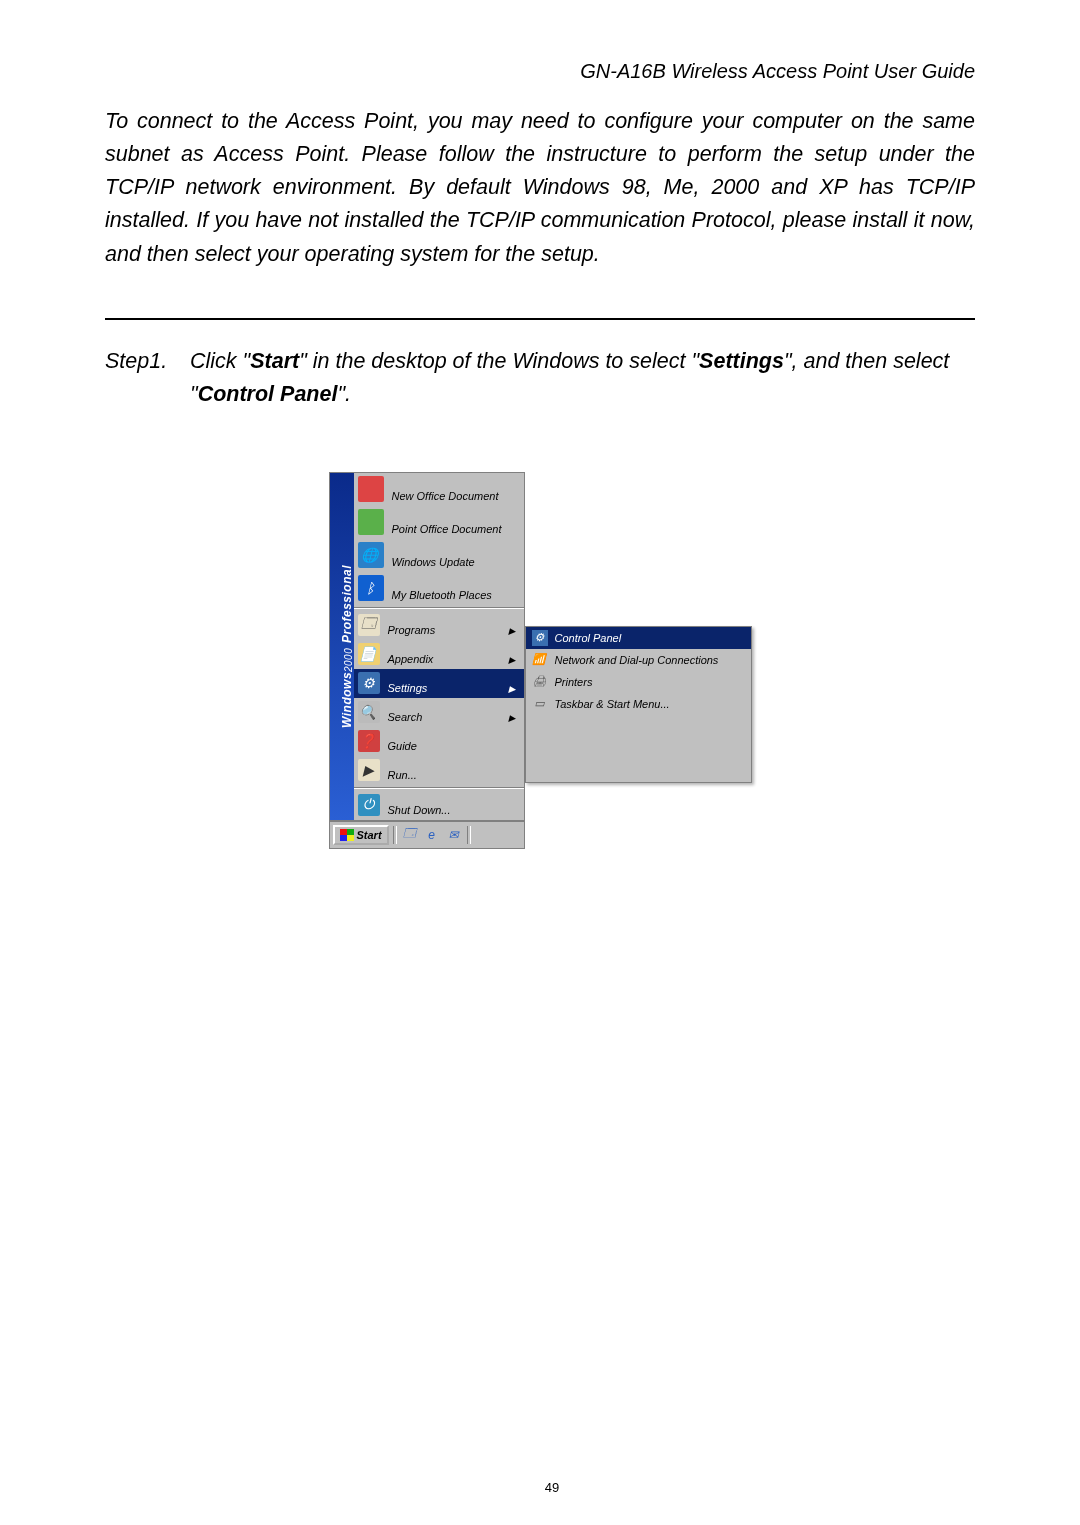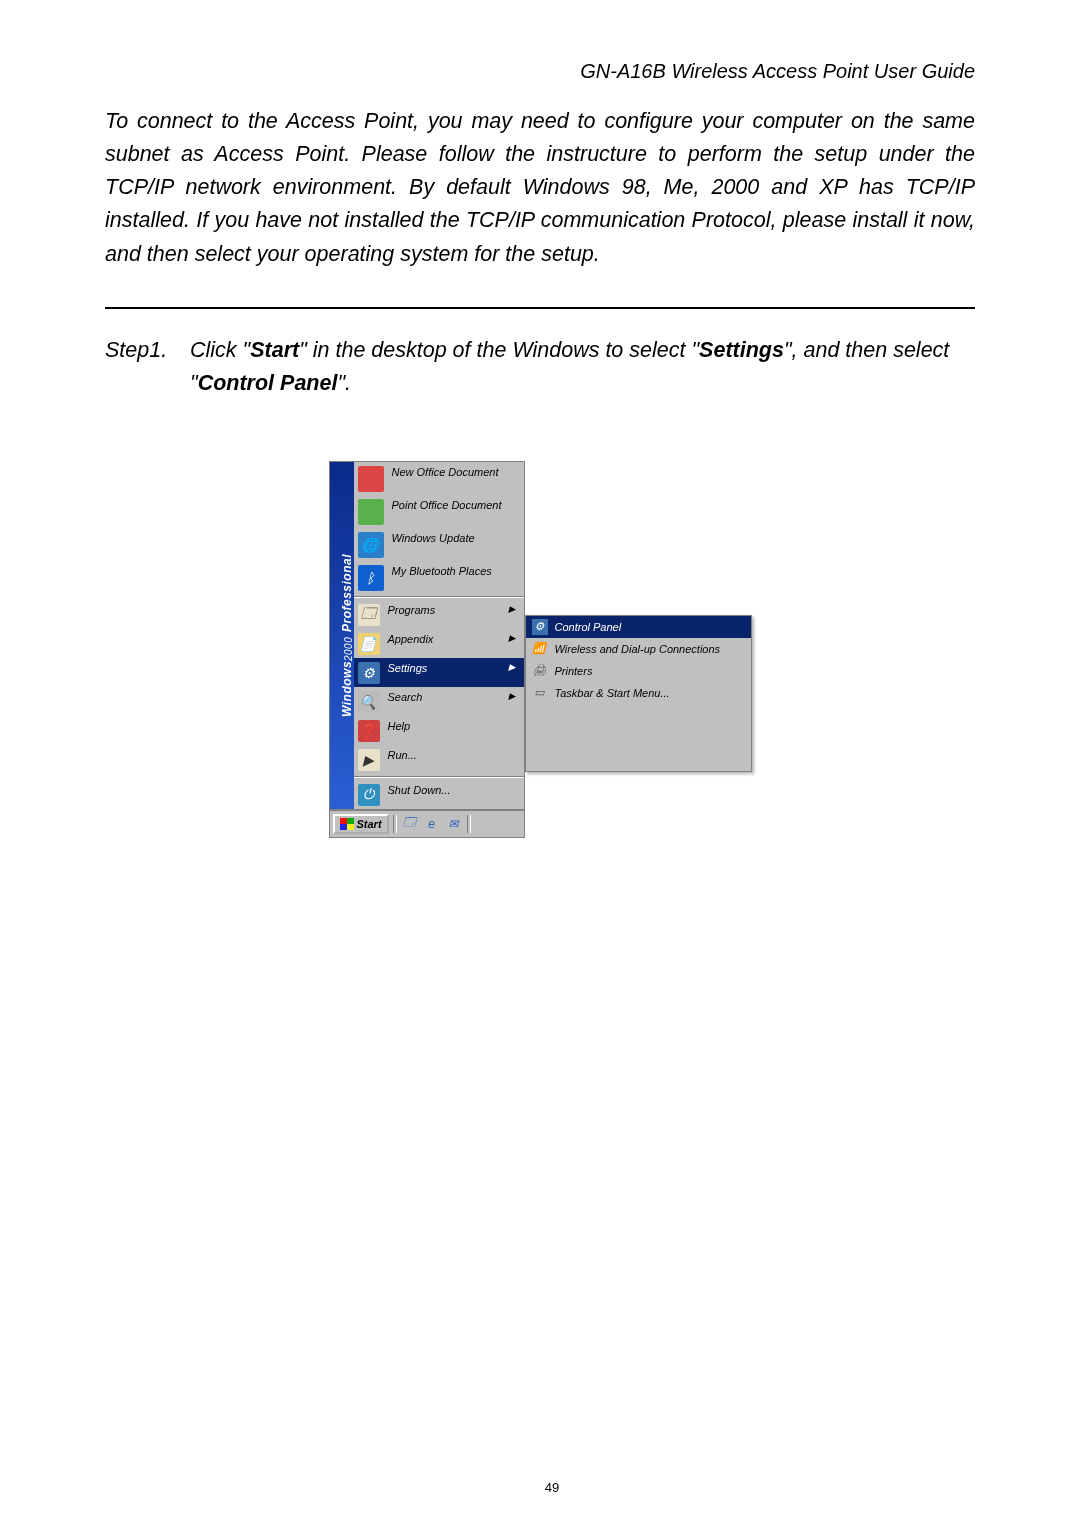--- a/index.html
+++ b/index.html
@@ -25,21 +25,21 @@
   .title {
     font-size: 40px;
     font-weight: bold;
     text-align: center;
     margin: 0 0 30px 0;
   }
   .paragraph {
     font-size: 21.5px;
     line-height: 1.55;
     text-align: justify;
-    margin-bottom: 36px;
+    margin-bottom: 47px;
   }
   .section-title {
     font-size: 29px;
     font-weight: bold;
     margin-bottom: 8px;
   }
   .section-rule {
     border: none;
     border-top: 2px solid #000;
     margin: 0 0 25px 0;
@@ -94,21 +94,21 @@
     font-weight: normal;
     font-size: 10px;
   }
   .sm-items {
     width: 170px;
     display: flex;
     flex-direction: column;
   }
   .sm-item {
     display: flex;
-    align-items: flex-start;
+    align-items: flex-end;
     gap: 8px;
     padding: 4px 8px 4px 4px;
     height: 29px;
     box-sizing: border-box;
     position: relative;
     color:#000;
   }
   .sm-item.large {
     height: 33px;
   }
@@ -288,21 +288,21 @@
               <span>Settings</span>
               <span class="sm-arrow">▶</span>
             </div>
             <div class="sm-item">
               <span class="sm-icon" style="background:#bbb;color:#333;">🔍</span>
               <span>Search</span>
               <span class="sm-arrow">▶</span>
             </div>
             <div class="sm-item">
               <span class="sm-icon" style="background:#d04040;">❓</span>
-              <span>Help</span>
+              <span>Guide</span>
             </div>
             <div class="sm-item">
               <span class="sm-icon" style="background:#e8e0c8;color:#333;">▶</span>
               <span>Run...</span>
             </div>
             <div class="sm-divider"></div>
             <div class="sm-item">
               <span class="sm-icon" style="background:#3090c0;">⏻</span>
               <span>Shut Down...</span>
             </div>
@@ -322,21 +322,21 @@
         </div>
       </div>
 
       <div class="submenu">
         <div class="sub-item highlight">
           <span class="sub-icon" style="background:#3a6fb0;color:#fff;">⚙</span>
           <span>Control Panel</span>
         </div>
         <div class="sub-item">
           <span class="sub-icon" style="color:#555;">📶</span>
-          <span>Wireless and Dial-up Connections</span>
+          <span>Network and Dial-up Connections</span>
         </div>
         <div class="sub-item">
           <span class="sub-icon" style="color:#555;">🖨</span>
           <span>Printers</span>
         </div>
         <div class="sub-item">
           <span class="sub-icon" style="color:#555;">▭</span>
           <span>Taskbar &amp; Start Menu...</span>
         </div>
       </div>

